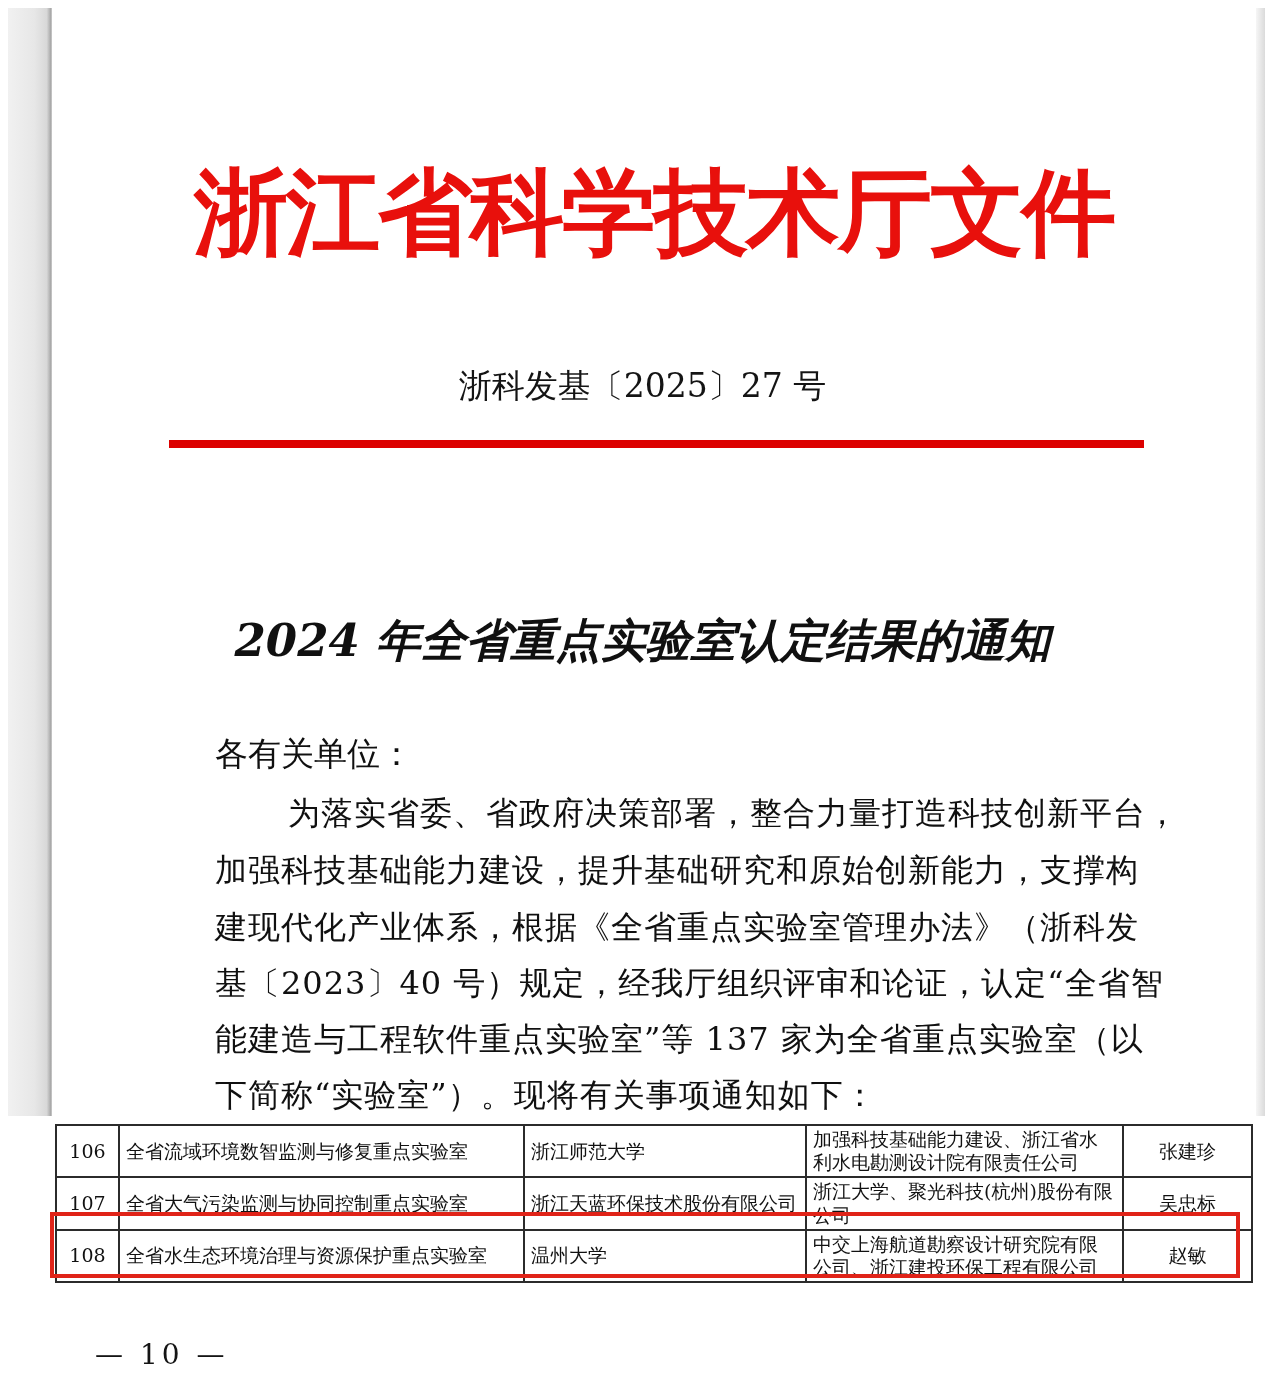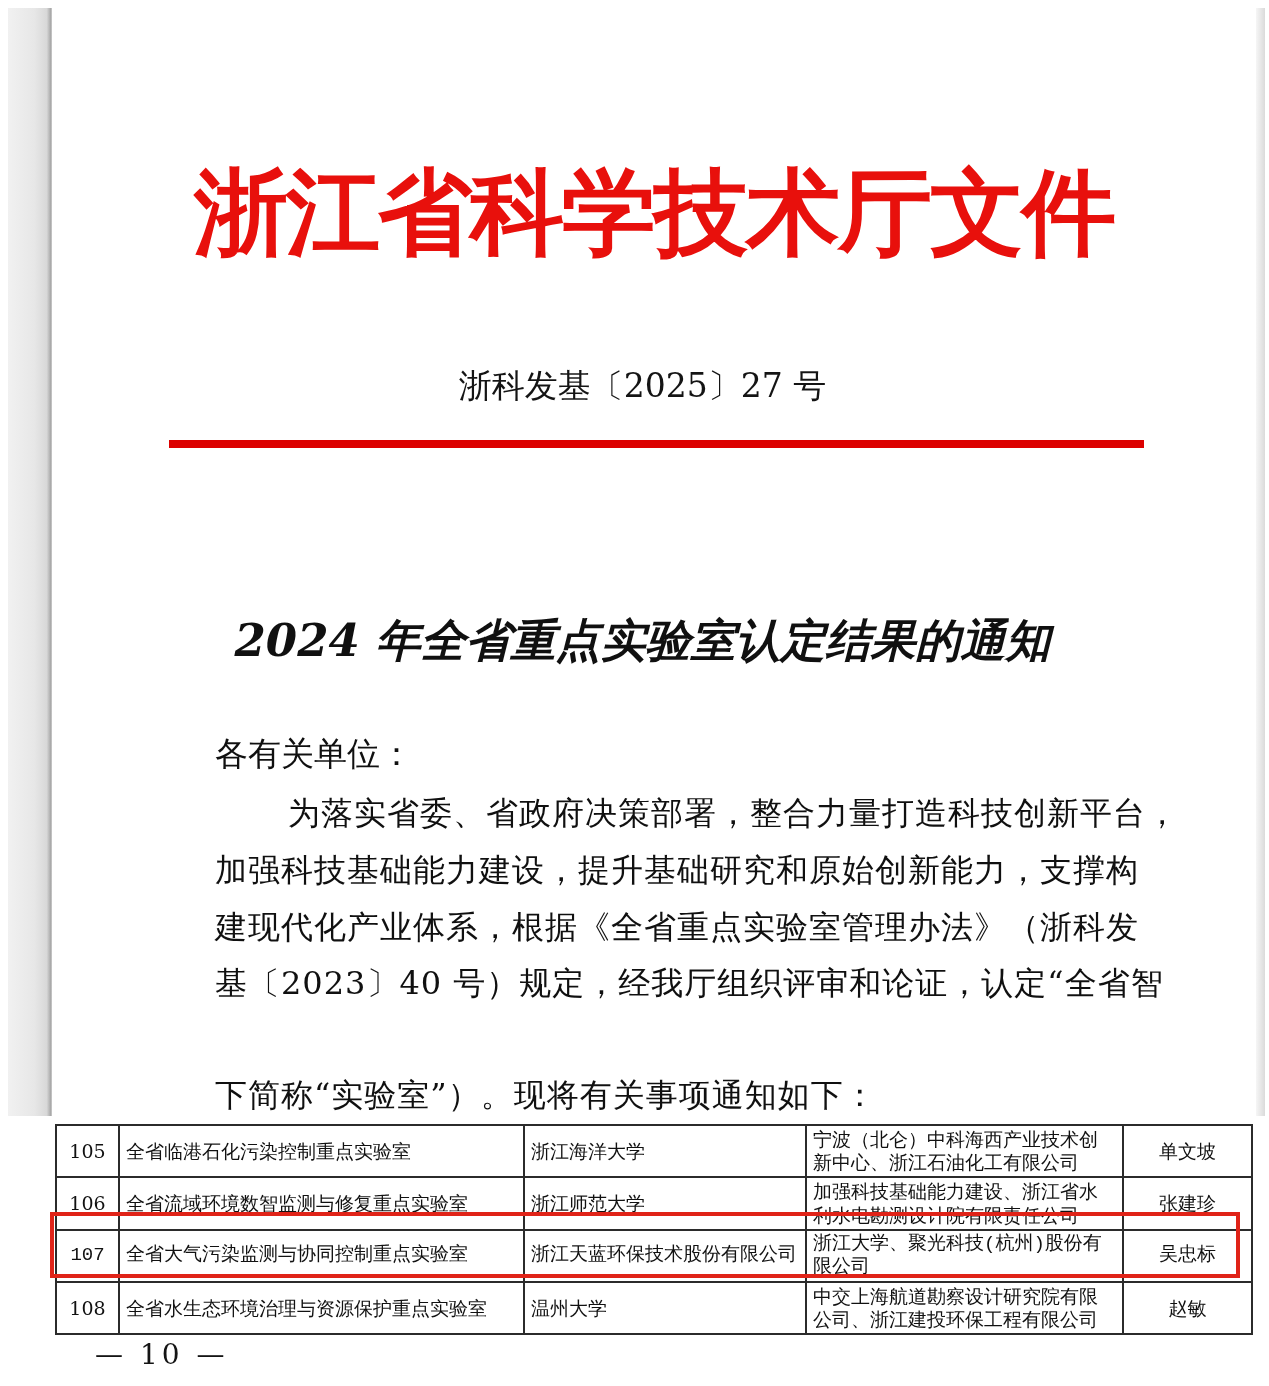--- a/index.html
+++ b/index.html
@@ -56,21 +56,21 @@
     border-collapse:collapse; table-layout:fixed;
     font-size:19px; font-family:"DejaVu Serif", serif;
   }
   table.lab-table td {
     border:2px solid #2b2b2b; padding:2px 6px; color:#111;
     line-height:1.22; vertical-align:middle; overflow:hidden;
   }
   td.c-no, td.c-dir { text-align:center; }
   td.c-lab, td.c-host, td.c-part { text-align:left; }
   tr.r0 { height:48px; } tr.r1 { height:47px; }
-  tr.r2 { height:52px;font-family:Liberation Mono, monospace; } tr.r3 { height:49px; }
+  tr.r2 { height:52px; } tr.r3 { height:49px; }
 
   .highlight-box {
     position:absolute; left:42px; top:96px; width:1190px; height:66px;
     border:4px solid #e02318; z-index:5;
   }
   .page-number {
     position:absolute; left:83px; top:218px; font-size:28px; color:#141414;
     letter-spacing:4px;
   }
 </style>
@@ -89,39 +89,33 @@
   <div class="red-line"></div>
 
   <div class="notice-title l2">2024 年全省重点实验室认定结果的通知</div>
 
   <div class="salutation">各有关单位：</div>
 
   <div class="para-line indent p0">为落实省委、省政府决策部署，整合力量打造科技创新平台，</div>
   <div class="para-line p1">加强科技基础能力建设，提升基础研究和原始创新能力，支撑构</div>
   <div class="para-line p2">建现代化产业体系，根据《全省重点实验室管理办法》（浙科发</div>
   <div class="para-line p3">基〔2023〕40 号）规定，经我厅组织评审和论证，认定“全省智</div>
+  <div class="para-line p4">能建造与工程软件重点实验室”等 137 家为全省重点实验室（以</div>
   <div class="para-line p5">下简称“实验室”）。现将有关事项通知如下：</div>
 
   <div class="table-section">
     <table class="lab-table">
       <colgroup>
         <col style="width:63px">
           <col style="width:405px">
           <col style="width:282px">
         <col style="width:317px">
           <col style="width:129px">
       </colgroup>
       <tbody>
-        <tr class="r0">
-          <td class="c-no">105</td>
-          <td class="c-lab">全省临港石化污染控制重点实验室</td>
-          <td class="c-host">浙江海洋大学</td>
-          <td class="c-part">宁波（北仑）中科海西产业技术创新中心、浙江石油化工有限公司</td>
-          <td class="c-dir">单文坡</td>
-        </tr>
         <tr class="r1">
           <td class="c-no">106</td>
           <td class="c-lab">全省流域环境数智监测与修复重点实验室</td>
           <td class="c-host">浙江师范大学</td>
           <td class="c-part">加强科技基础能力建设、浙江省水利水电勘测设计院有限责任公司</td>
           <td class="c-dir">张建珍</td>
         </tr>
         <tr class="r2">
           <td class="c-no">107</td>
           <td class="c-lab">全省大气污染监测与协同控制重点实验室</td>

